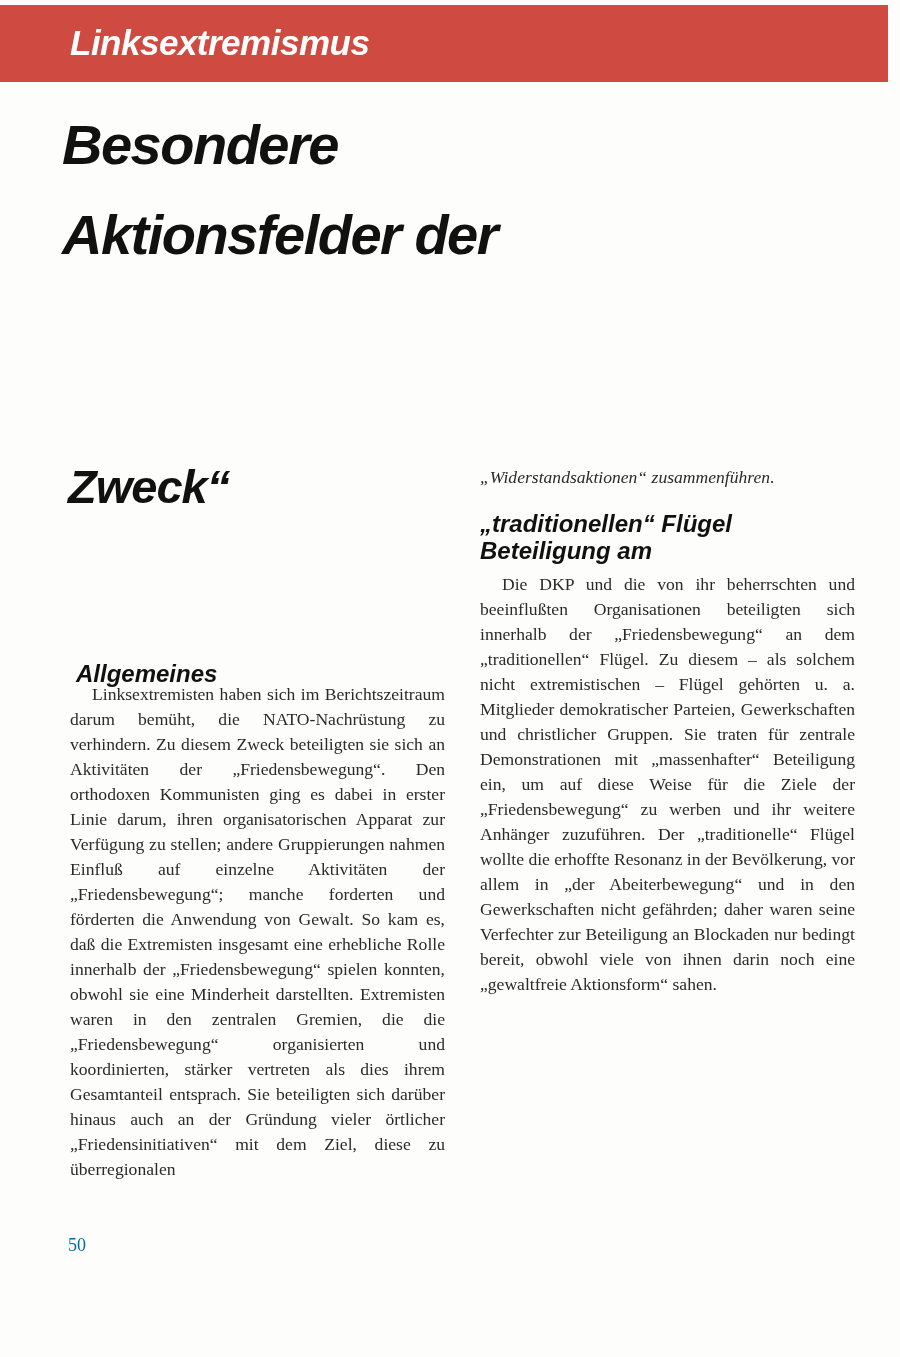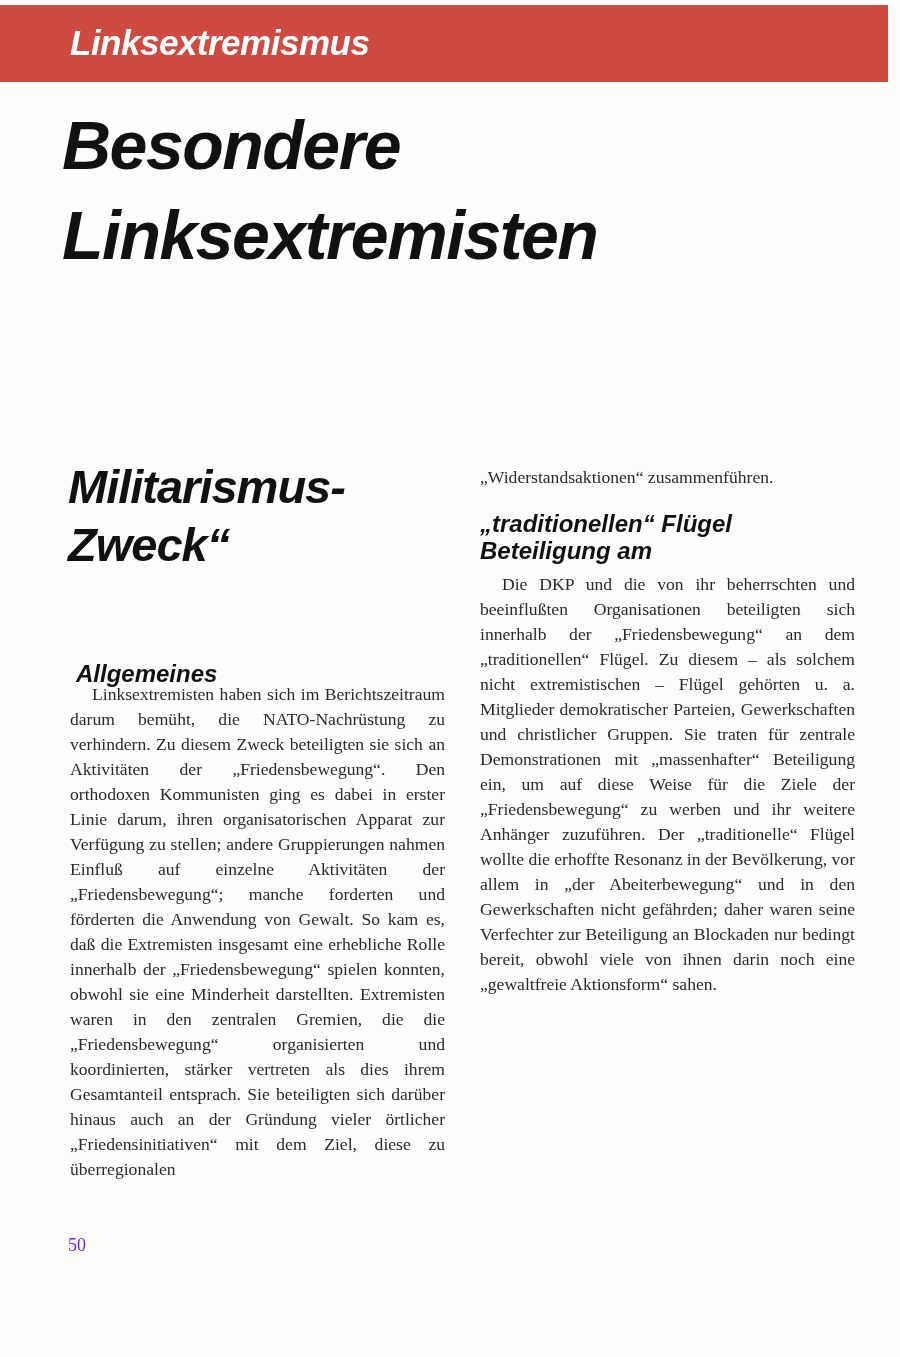--- a/index.html
+++ b/index.html
@@ -12,61 +12,60 @@
     background: #cf4a40;
   }
   .band-title {
     position: absolute; left: 70px; top: 18px;
     font-family: "Liberation Sans", sans-serif; font-weight: bold; font-style: italic;
     font-size: 35px; color: #ffffff; letter-spacing: -0.5px;
   }
   .main-title {
     position: absolute; left: 62px; top: 100px; margin: 0;
     font-family: "Liberation Sans", sans-serif; font-weight: bold; font-style: italic;
-    font-size: 68px; line-height: 90px; color: #111; letter-spacing: -1.5px;
+    font-size: 56px; line-height: 90px; color: #111; letter-spacing: -1.5px;
   }
   .main-title span { display: block; }
   .h2 {
     position: absolute; left: 68px; top: 458px; margin: 0;
     font-family: "Liberation Sans", sans-serif; font-weight: bold; font-style: italic;
     font-size: 47px; line-height: 58px; color: #111; letter-spacing: -1px;
   }
   .h2 span { display: block; }
   .h3 {
     font-family: "Liberation Sans", sans-serif; font-weight: bold; font-style: italic;
     font-size: 24px; line-height: 27px; color: #111; margin: 0;
   }
   .col {
     position: absolute; width: 375px;
     font-size: 17.6px; line-height: 25px; text-align: justify;
   }
   .col p { margin: 0; text-indent: 22px; hyphens: manual; }
-  .col p.noindent { text-indent: 0; }
+  .col p.noindent { text-indent: 0; font-style: italic; }
   .left-col { left: 70px; top: 682px; }
   .left-h3 { position: absolute; left: 76px; top: 660px; }
   .right-col { left: 480px; top: 465px; }
   .right-col .h3 { margin-top: 20px; margin-bottom: 8px; }
   .page-num {
-    position: absolute; left: 68px; top: 1235px; font-size: 18px; color: #6d28d9;
+    position: absolute; left: 68px; top: 1235px; font-size: 18px; color: #0369a1;
   }
 </style>
 </head>
 <body>
 
 <div class="band">
   <div class="band-title">Linksextremismus</div>
 </div>
 
 <h1 class="main-title">
   <span>Besondere</span>
-  <span>Linksextremisten</span>
+  <span>Aktionsfelder der</span>
 </h1>
 
 <h2 class="h2">
-  <span>Militarismus-</span>
   <span>Zweck“</span>
 </h2>
 
 <h3 class="h3 left-h3">Allgemeines</h3>
 
 <div class="col left-col">
   <p>Linksextremisten haben sich im Berichtszeitraum darum bemüht, die NATO-Nachrüstung zu verhindern. Zu diesem Zweck beteiligten sie sich an Aktivitäten der „Friedensbewegung“. Den orthodoxen Kommunisten ging es dabei in erster Linie darum, ihren organisatorischen Apparat zur Verfügung zu stellen; andere Gruppierungen nahmen Einfluß auf einzelne Aktivitäten der „Friedensbewegung“; manche forderten und förderten die Anwendung von Gewalt. So kam es, daß die Extremisten insgesamt eine erhebliche Rolle innerhalb der „Friedensbewegung“ spielen konnten, obwohl sie eine Minderheit darstellten. Extremisten waren in den zentralen Gremien, die die „Friedensbewegung“ organisierten und koordinierten, stärker vertreten als dies ihrem Gesamtanteil entsprach. Sie beteiligten sich darüber hinaus auch an der Gründung vieler örtlicher „Friedensinitiativen“ mit dem Ziel, diese zu überregionalen</p>
 </div>
 
 <div class="col right-col">

